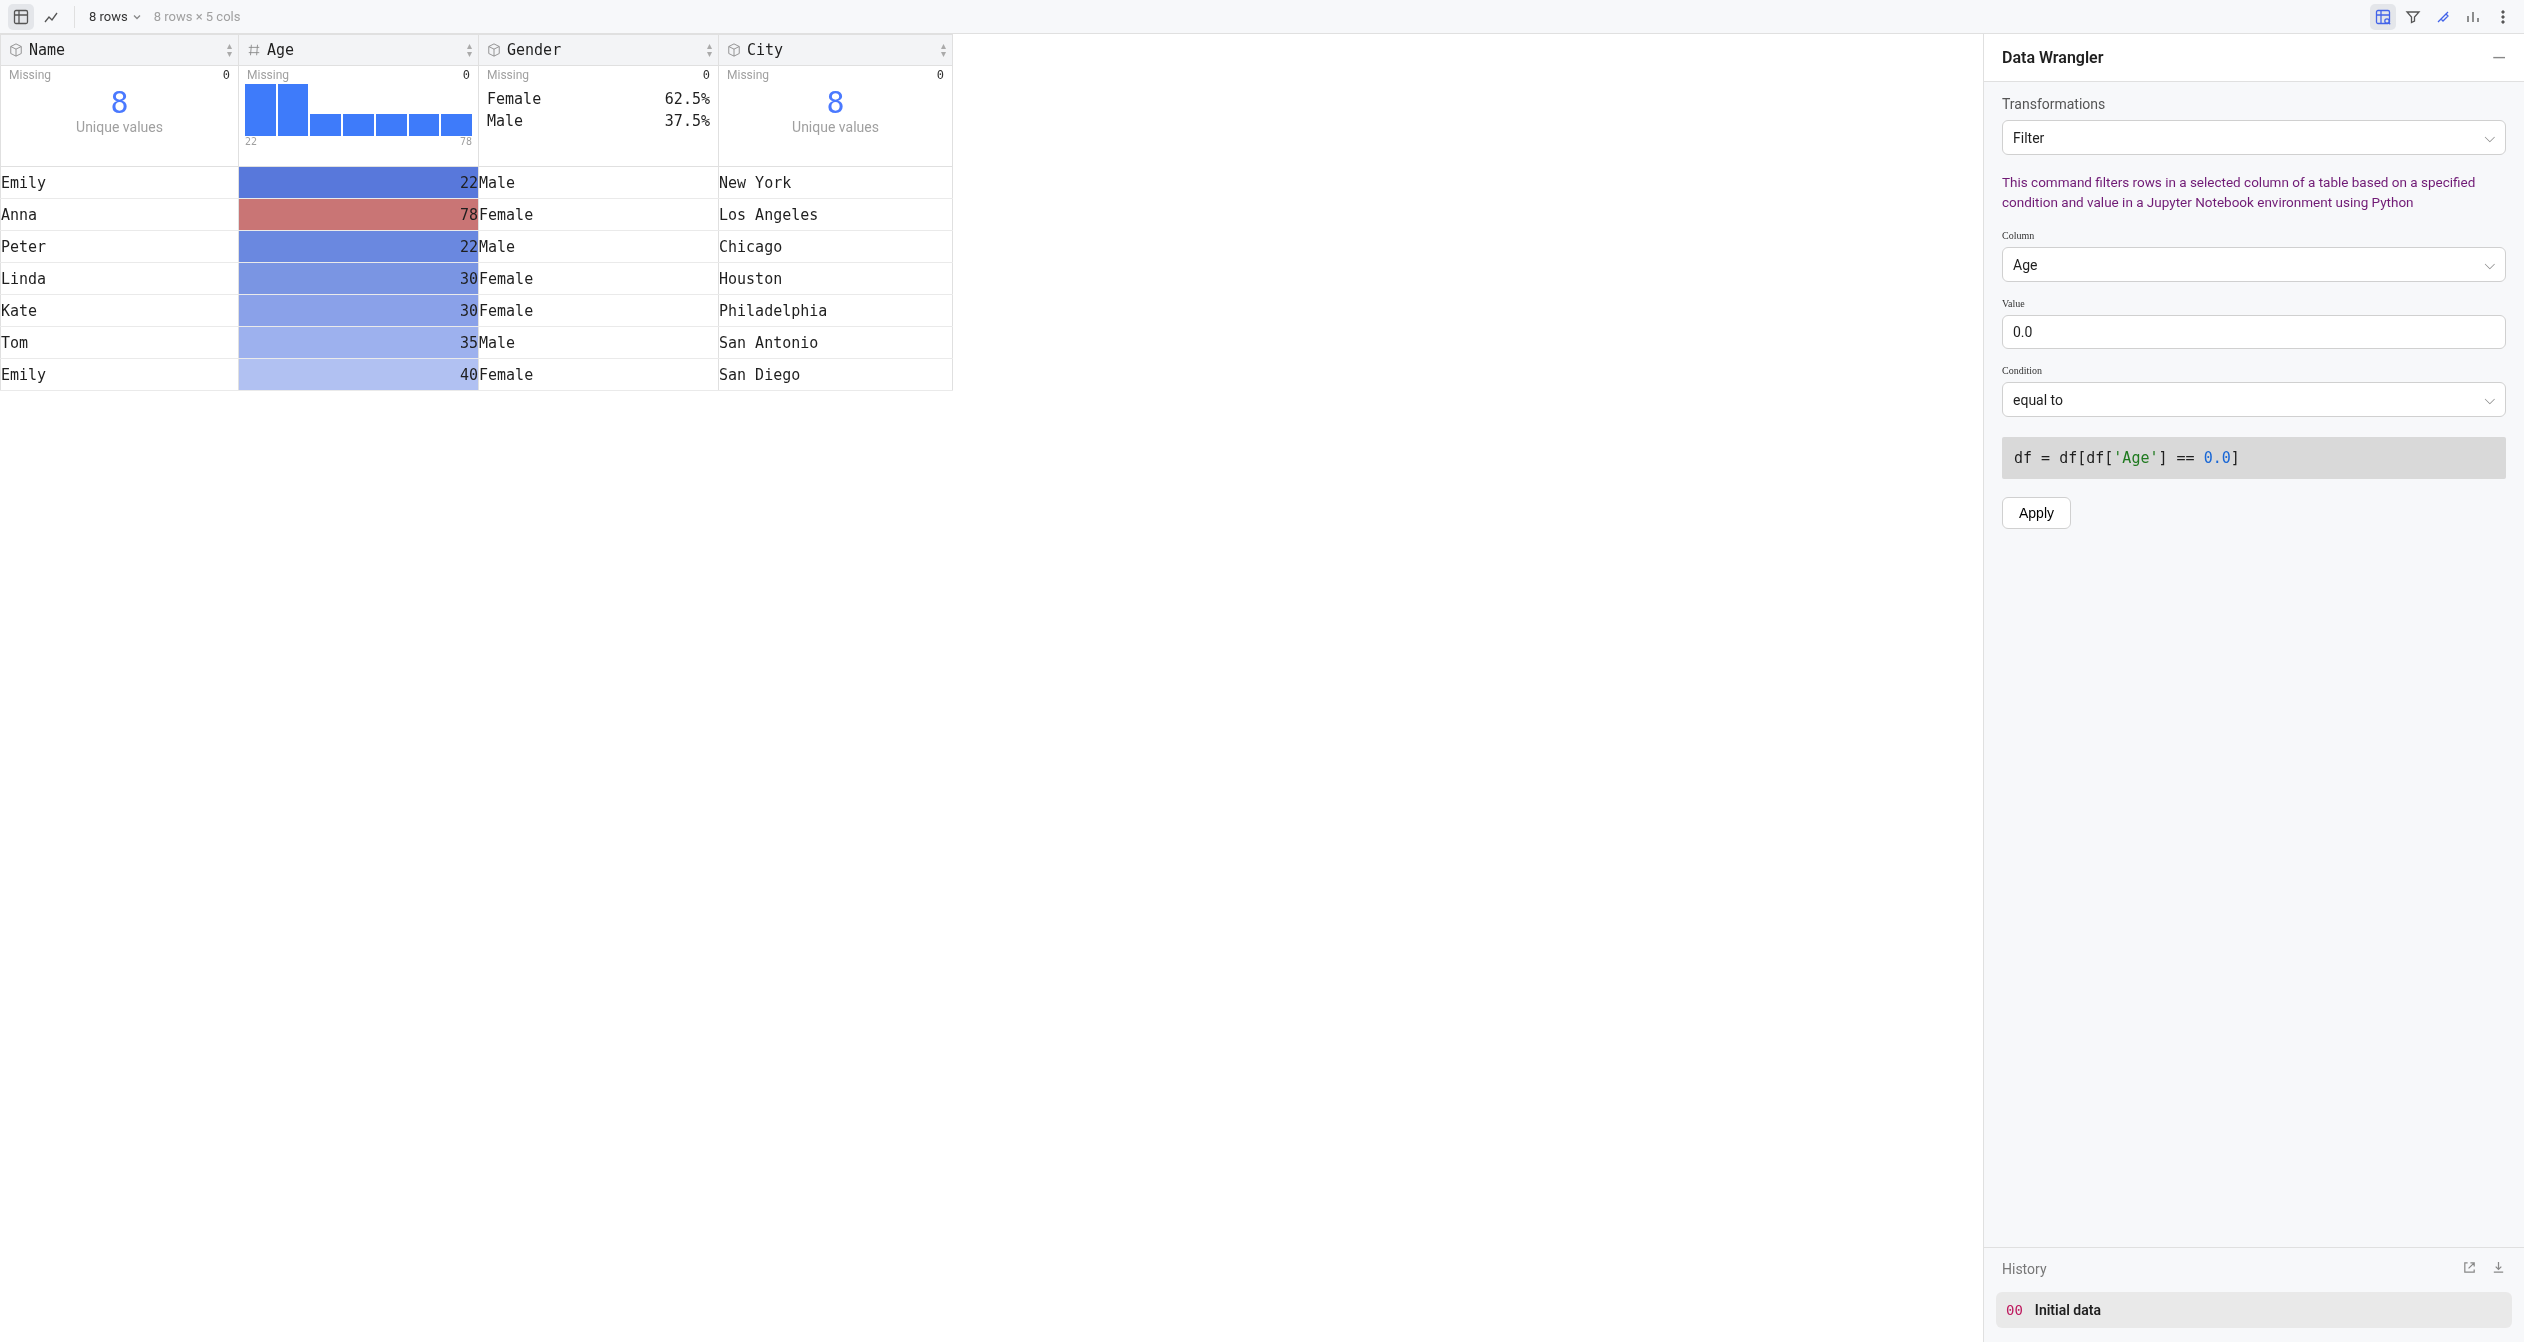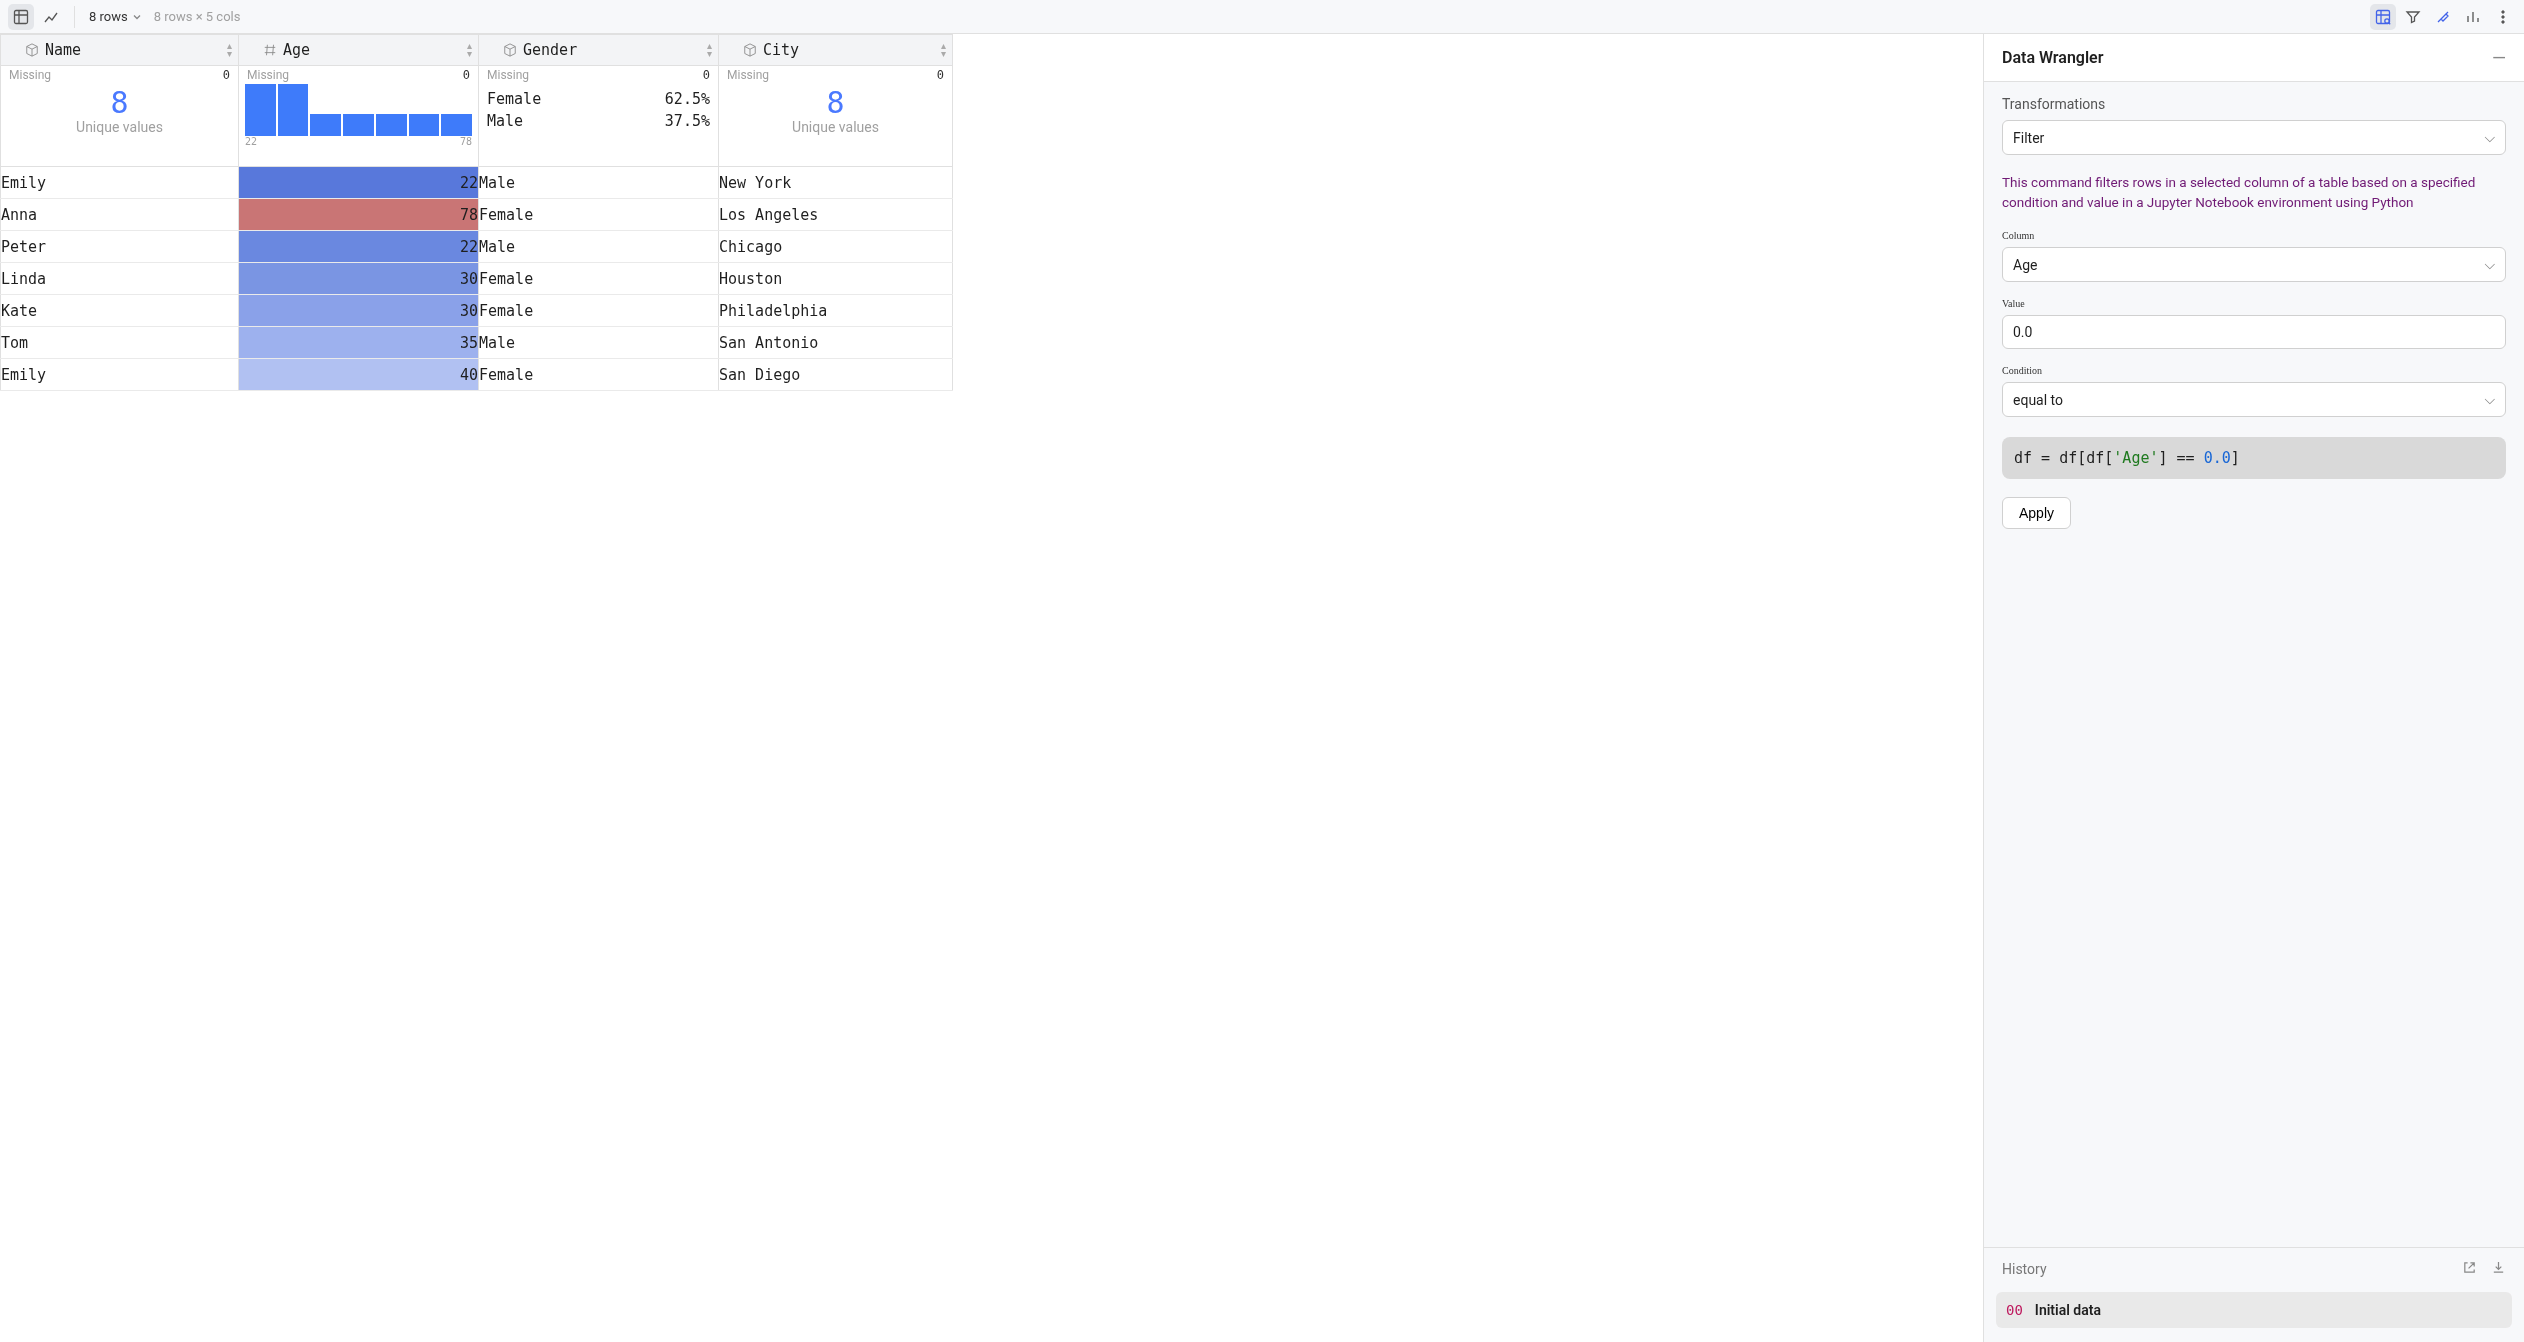--- a/index.html
+++ b/index.html
@@ -58,21 +58,21 @@
   
   table.grid { width: 952px; border-collapse: collapse; table-layout: fixed; }
   .grid col.c-name   { width: 238px; }
   .grid col.c-age    { width: 240px; }
   .grid col.c-gender { width: 240px; }
   .grid col.c-city   { width: 234px; }
 
   thead th {
     background: var(--bg-header);
     border: 1px solid var(--border);
-    padding: 6px 24px;
+    padding: 6px 8px;
     font-weight: 400; font-size: 15px;
     text-align: right;
     position: relative;
   }
   .col-head { display: flex; align-items: center; gap: 6px; }
   .col-head .ticon { color: #888; display:flex; }
   .sort-icon { position: absolute; right: 6px; top: 50%; transform: translateY(-50%); color: #aaa; font-size: 10px; line-height: 8px; }
 
   
   tr.summary td {
@@ -119,21 +119,21 @@
   .panel-body { padding: 14px 18px; flex: 1; overflow: auto; }
   .section-label { font-size: 14px; color: #555; margin-bottom: 8px; }
   .select, .input {
     width: 100%; background: #fff; border: 1px solid #d0d0d0; border-radius: 6px;
     padding: 8px 10px; font-size: 14px; display: flex; align-items: center; justify-content: space-between;
   }
   .select .chev { color: #888; }
   .desc { font-size: 13.5px; color: #701a75; margin: 18px 0; line-height: 1.45; }
   .field-label { font-size: 10px; color: #333; margin: 16px 0 6px 0; font-family: Liberation Serif, serif; }
   .code-block {
-    background: var(--code-bg); border-radius: 8px; padding: 12px 12px;
+    background: var(--code-bg); border-radius: 2px; padding: 12px 12px;
     margin-top: 20px; font-size: 15px; white-space: pre;
   }
   .btn-apply {
     margin-top: 18px; background: #fff; border: 1px solid #d0d0d0; border-radius: 6px;
     padding: 7px 16px; font-size: 14px; cursor: pointer;
   }
   .history {
     border-top: 1px solid var(--border);
   }
   .history-label {

